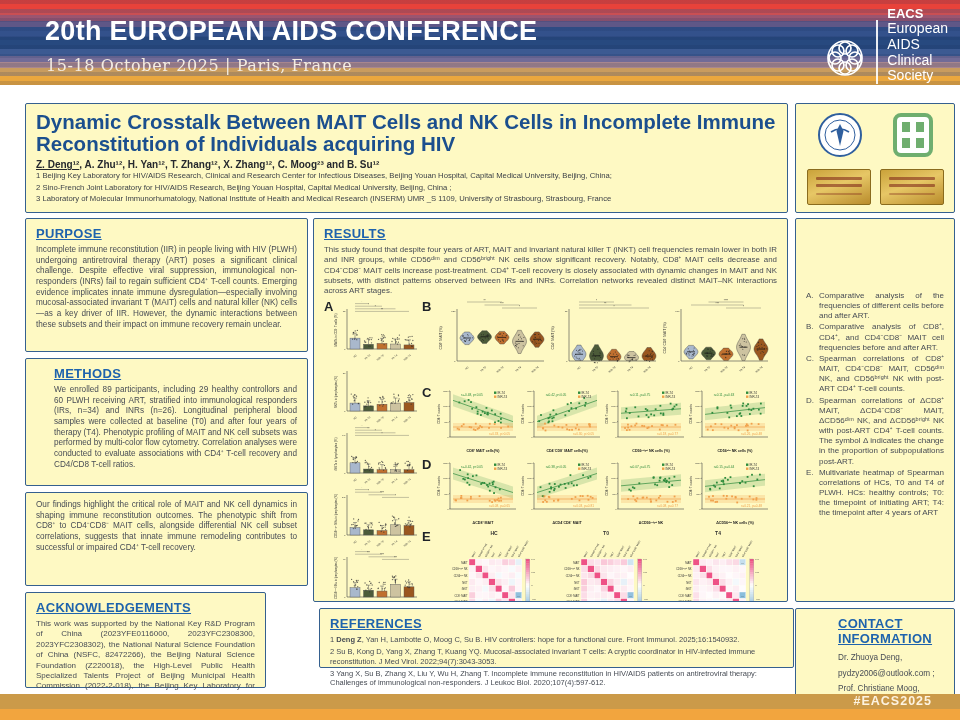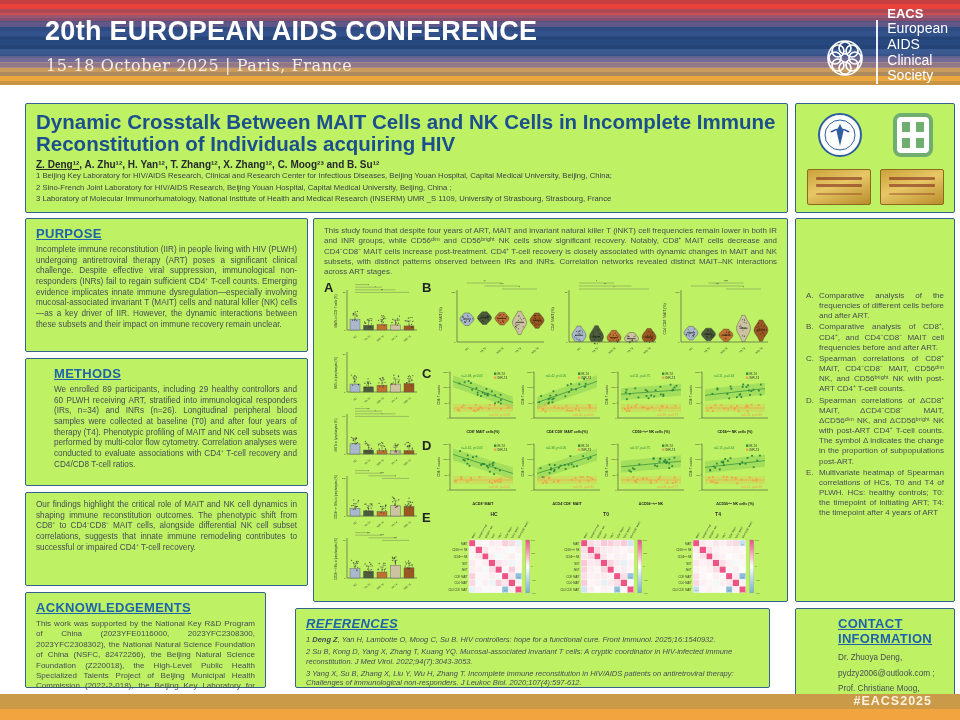--- a/index.html
+++ b/index.html
@@ -22,21 +22,21 @@
         #c99c5e 80%,#c99c5e 89%,
         #eaa73e 89%,#eaa73e 100%);}
   .banner-title{position:absolute;left:45px;top:16px;font-size:27px;font-weight:bold;color:#fff;letter-spacing:.3px;}
   .banner-sub{position:absolute;left:46px;top:56px;font-size:16px;color:#f3ece2;font-family:"DejaVu Serif",serif;letter-spacing:.6px;}
   .eacs{position:absolute;right:12px;top:12px;display:flex;align-items:flex-end;gap:9px;height:72px;}
   .eacs-divider{width:2px;height:64px;background:#fff;opacity:.9;}
   .eacs-text{color:#fff;line-height:1.12;}
   .eacs-text .acr{font-size:13px;font-weight:bold;}
   .eacs-text .ln{font-size:14px;}
   
-  .box{position:absolute;background:#bef264;border:1.6px solid #35608f;border-radius:2px;padding:7px 10px;box-sizing:border-box;}
+  .box{position:absolute;background:#fef9c3;border:1.6px solid #35608f;border-radius:2px;padding:7px 10px;box-sizing:border-box;}
   .hd{font-size:13px;font-weight:bold;color:#1e63ad;text-decoration:underline;letter-spacing:.3px;margin-bottom:4px;}
   .body-txt{font-size:8.2px;line-height:1.3;text-align:justify;color:#474c55;}
   
   .ptitle{font-size:20.5px;line-height:1.08;font-weight:bold;color:#1b4f8e;}
   .authors{margin-top:4px;font-size:10px;font-weight:bold;color:#26292e;}
   .authors .first{text-decoration:underline;}
   .affil div{font-size:7.7px;color:#3a3f46;line-height:1.35;margin-top:1px;}
   
   .logos{display:flex;flex-wrap:wrap;justify-content:space-around;align-items:center;}
   .plaque{width:62px;height:34px;border:1px solid #8a6b1d;border-radius:2px;
@@ -152,20 +152,21 @@
   <div class="box" style="left:25px;top:492px;width:283px;height:94px;">
     <div class="body-txt">Our findings highlight the critical role of MAIT and NK cell dynamics in shaping immune reconstitution outcomes. The phenotypic shift from CD8⁺ to CD4⁻CD8⁻ MAIT cells, alongside differential NK cell subset correlations, suggests that innate immune remodeling contributes to successful or impaired CD4⁺ T-cell recovery.</div>
   </div>
 
   <div class="box" style="left:25px;top:592px;width:241px;height:96px;">
     <div class="hd">ACKNOWLEDGEMENTS</div>
     <div class="body-txt" style="font-size:8px;">This work was supported by the National Key R&amp;D Program of China (2023YFE0116000, 2023YFC2308300, 2023YFC2308302), the National Natural Science Foundation of China (NSFC, 82472266), the Beijing Natural Science Foundation (Z220018), the High-Level Public Health Specialized Talents Project of Beijing Municipal Health Commission (2022-2-018), the Beijing Key Laboratory for HIV/AIDS Research (BZ0089).</div>
   </div>
 
   <div class="box" style="left:313px;top:218px;width:475px;height:384px;overflow:hidden;">
+    <div class="hd">RESULTS</div>
     <div class="body-txt" style="font-size:7.9px;">This study found that despite four years of ART, MAIT and invariant natural killer T (iNKT) cell frequencies remain lower in both IR and INR groups, while CD56ᵈⁱᵐ and CD56ᵇʳⁱᵍʰᵗ NK cells show significant recovery. Notably, CD8⁺ MAIT cells decrease and CD4⁻CD8⁻ MAIT cells increase post-treatment. CD4⁺ T-cell recovery is closely associated with dynamic changes in MAIT and NK subsets, with distinct patterns observed between IRs and INRs. Correlation networks revealed distinct MAIT–NK interactions across ART stages.</div>
 
     <div class="figwrap">
       <div class="pletter" style="left:0;top:0;">A</div>
       <div class="pletter" style="left:98px;top:0;">B</div>
       <div class="pletter" style="left:98px;top:86px;">C</div>
       <div class="pletter" style="left:98px;top:158px;">D</div>
       <div class="pletter" style="left:98px;top:230px;">E</div>
       <div class="acol" id="panel-a-charts">
           <svg width="86" height="62" viewBox="0 0 86 62">
@@ -1821,21 +1822,21 @@
       <div class="note-row">
         <span class="note-letter">D.</span>
         <span>Spearman correlations of ΔCD8⁺ MAIT, ΔCD4⁻CD8⁻ MAIT, ΔCD56ᵈⁱᵐ NK, and ΔCD56ᵇʳⁱᵍʰᵗ NK with post-ART CD4⁺ T-cell counts. The symbol Δ indicates the change in the proportion of subpopulations post-ART.</span>
       </div>
       <div class="note-row">
         <span class="note-letter">E.</span>
         <span>Multivariate heatmap of Spearman correlations of HCs, T0 and T4 of PLWH. HCs: healthy controls; T0: the timepoint of initiating ART; T4: the timepoint after 4 years of ART</span>
       </div>
     </div>
 
-  <div class="box" style="left:295px;top:608px;width:475px;height:80px;font-style:italic;">
+  <div class="box" style="left:319px;top:608px;width:475px;height:60px;">
     <div class="hd">REFERENCES</div>
     <div>
         <div class="ref-row"><span>1 </span><b>Deng Z</b><span>, Yan H, Lambotte O, Moog C, Su B. HIV controllers: hope for a functional cure. Front Immunol. 2025;16:1540932.</span></div>
         <div class="ref-row"><span>2 </span><b></b><span>Su B, Kong D, Yang X, Zhang T, Kuang YQ. Mucosal-associated invariant T cells: A cryptic coordinator in HIV-infected immune reconstitution. J Med Virol. 2022;94(7):3043-3053.</span></div>
         <div class="ref-row"><span>3 </span><b></b><span>Yang X, Su B, Zhang X, Liu Y, Wu H, Zhang T. Incomplete immune reconstitution in HIV/AIDS patients on antiretroviral therapy: Challenges of immunological non-responders. J Leukoc Biol. 2020;107(4):597-612.</span></div>
       </div>
   </div>
 
   <div class="box" style="left:795px;top:608px;width:160px;height:103px;padding-left:42px;">
     <div class="hd">CONTACT INFORMATION</div>

